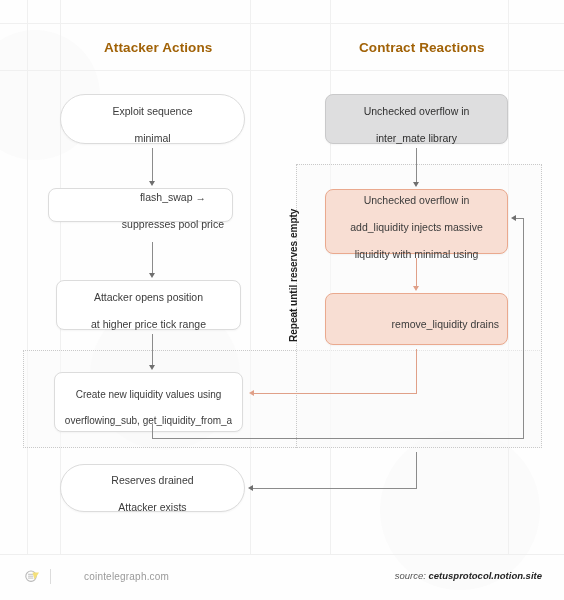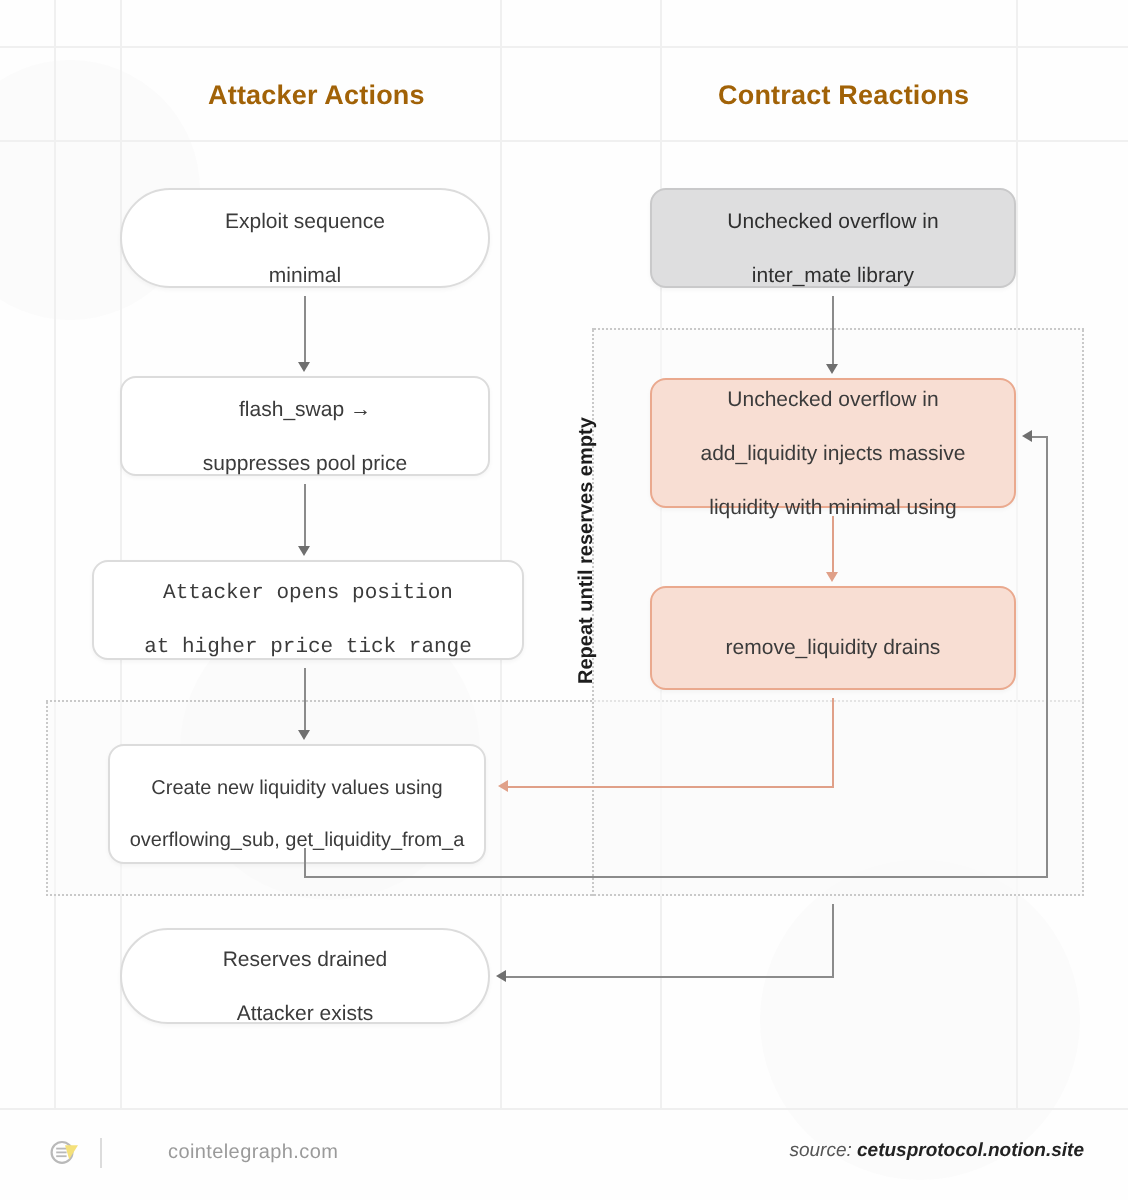--- a/index.html
+++ b/index.html
@@ -100,28 +100,28 @@
 
   <div class="vlabel" style="left:288px;top:342px;">Repeat until reserves empty</div>
 
   <div class="node pill" style="left:60px;top:94px;width:185px;height:50px;">
     <div>
       <span>Exploit sequence</span>
       <span>minimal</span>
     </div>
   </div>
 
-  <div class="node" style="left:60px;top:188px;width:185px;height:50px;">
+  <div class="node" style="left:48px;top:188px;width:185px;height:34px;justify-content:flex-end;">
     <div>
       <span>flash_swap  →</span>
       <span>suppresses pool price</span>
     </div>
   </div>
 
-  <div class="node" style="left:46px;top:280px;width:216px;height:50px;font-family:Liberation Mono, monospace;">
+  <div class="node" style="left:56px;top:280px;width:185px;height:50px;">
     <div>
       <span>Attacker opens position</span>
       <span>at higher price tick range</span>
     </div>
   </div>
 
   <div class="node" style="left:54px;top:372px;width:189px;height:60px;font-size:10px;text-align:center;">
     <div>
       <span>Create new liquidity values using</span>
       <span>overflowing_sub, get_liquidity_from_a</span>
@@ -143,21 +143,21 @@
   </div>
 
   <div class="node pink" style="left:325px;top:189px;width:183px;height:65px;">
     <div>
       <span>Unchecked overflow in</span>
       <span>add_liquidity injects massive</span>
       <span>liquidity with minimal using</span>
     </div>
   </div>
 
-  <div class="node pink" style="left:325px;top:293px;width:183px;height:52px;">
+  <div class="node pink" style="left:325px;top:293px;width:183px;height:52px;justify-content:flex-end;">
     <div>
       <span>remove_liquidity drains</span>
     </div>
   </div>
 
   <div class="ln v thin" style="left:152px;top:148px;height:33px;"></div>
   <div class="ah down" style="left:148.5px;top:181px;"></div>
 
   <div class="ln v thin" style="left:152px;top:242px;height:31px;"></div>
   <div class="ah down" style="left:148.5px;top:273px;"></div>

